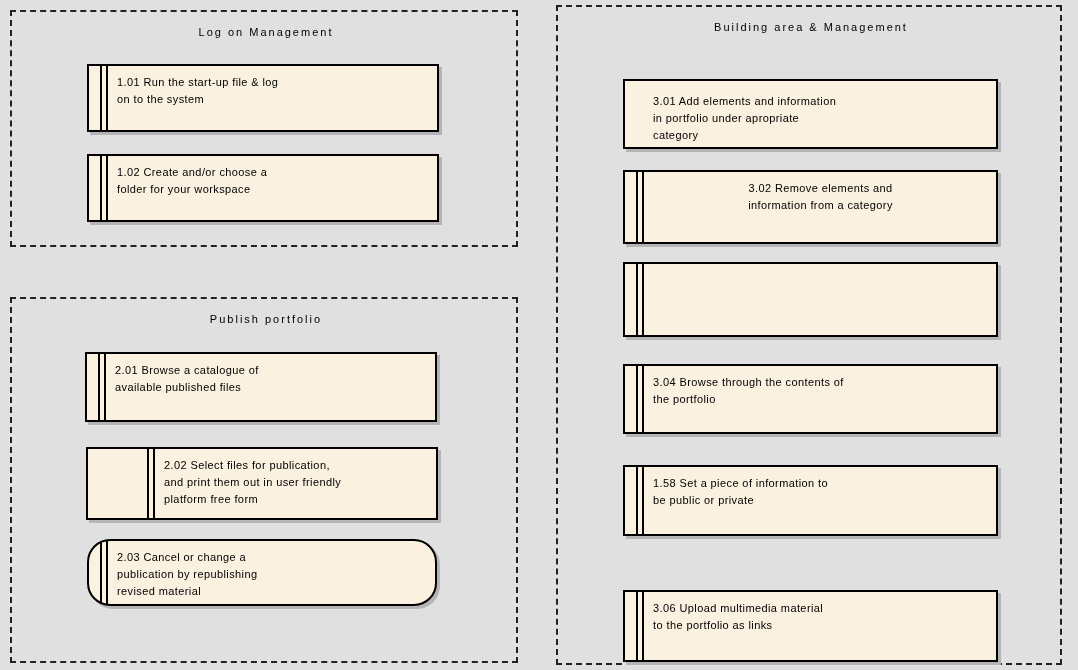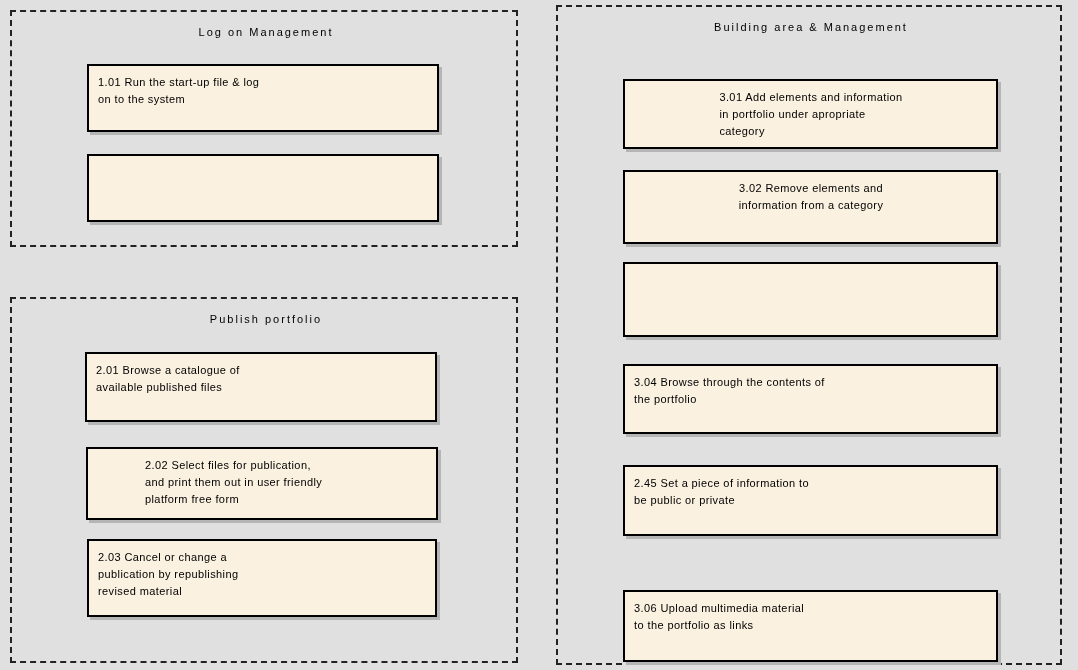--- a/index.html
+++ b/index.html
@@ -34,21 +34,20 @@
     color: var(--text-color, #000);
   }
   .task-box {
     position: absolute;
     box-sizing: border-box;
     display: flex;
     align-items: stretch;
     background: var(--node-fill, #faf1e0);
     border: 2px solid var(--node-border, #000);
     box-shadow: 3px 3px 0 var(--node-shadow, #b5b5b5);
-    flex-direction: column;
   }
   .strip {
     width: 11px;
     border-right: 2px solid var(--node-border, #000);
   }
   .strip2 {
     width: 4px;
     border-right: 2px solid var(--node-border, #000);
   }
   .task-label {
@@ -69,38 +68,40 @@
     <h2 class="frame-title">Log on Management</h2>
   <div class="task-box" style="left: 75px; top: 52px; width: 352px; height: 68px;">
     <span class="strip"></span>
     <span class="strip2"></span>
     <span class="task-label">1.01 Run the start-up file &amp; log
 on to the system</span>
   </div>
       <div class="task-box" style="left: 75px; top: 142px; width: 352px; height: 68px;">
     <span class="strip"></span>
     <span class="strip2"></span>
+    <span class="task-label">1.02 Create and/or choose a
+folder for your workspace</span>
   </div>
     </section>
   <section class="frame" style="left: 10px; top: 297px; width: 508px; height: 366px;">
     <h2 class="frame-title">Publish portfolio</h2>
   <div class="task-box" style="left: 73px; top: 53px; width: 352px; height: 70px;">
     <span class="strip"></span>
     <span class="strip2"></span>
     <span class="task-label">2.01 Browse a catalogue of
 available published files</span>
   </div>
       <div class="task-box" style="left: 74px; top: 148px; width: 352px; height: 73px; padding-left: 48px;">
     <span class="strip"></span>
     <span class="strip2"></span>
     <span class="task-label">2.02 Select files for publication,
 and print them out in user friendly
 platform free form</span>
   </div>
-      <div class="task-box" style="left: 75px; top: 240px; width: 350px; height: 78px;">
+      <div class="task-box" style="left: 75px; top: 240px; width: 350px; height: 67px; border-radius: 23px;">
     <span class="strip"></span>
     <span class="strip2"></span>
     <span class="task-label">2.03 Cancel or change a
 publication by republishing
 revised material</span>
   </div>
     </section>
   <section class="frame" style="left: 556px; top: 5px; width: 506px; height: 660px; text-decoration: underline;">
     <h2 class="frame-title">Building area &amp; Management</h2>
   <div class="task-box" style="left: 65px; top: 72px; width: 375px; height: 70px; align-items: center;">
@@ -122,21 +123,21 @@
   </div>
       <div class="task-box" style="left: 65px; top: 357px; width: 375px; height: 70px;">
     <span class="strip"></span>
     <span class="strip2"></span>
     <span class="task-label">3.04 Browse through the contents of
 the portfolio</span>
   </div>
       <div class="task-box" style="left: 65px; top: 458px; width: 375px; height: 71px;">
     <span class="strip"></span>
     <span class="strip2"></span>
-    <span class="task-label">2.45 Set a piece of information to
+    <span class="task-label">1.58 Set a piece of information to
 be public or private</span>
   </div>
       <div class="task-box" style="left: 65px; top: 555px; width: 375px; height: 72px; margin-top: 28px;">
     <span class="strip"></span>
     <span class="strip2"></span>
     <span class="task-label">3.06 Upload multimedia material
 to the portfolio as links</span>
   </div>
     </section>
 </div>

